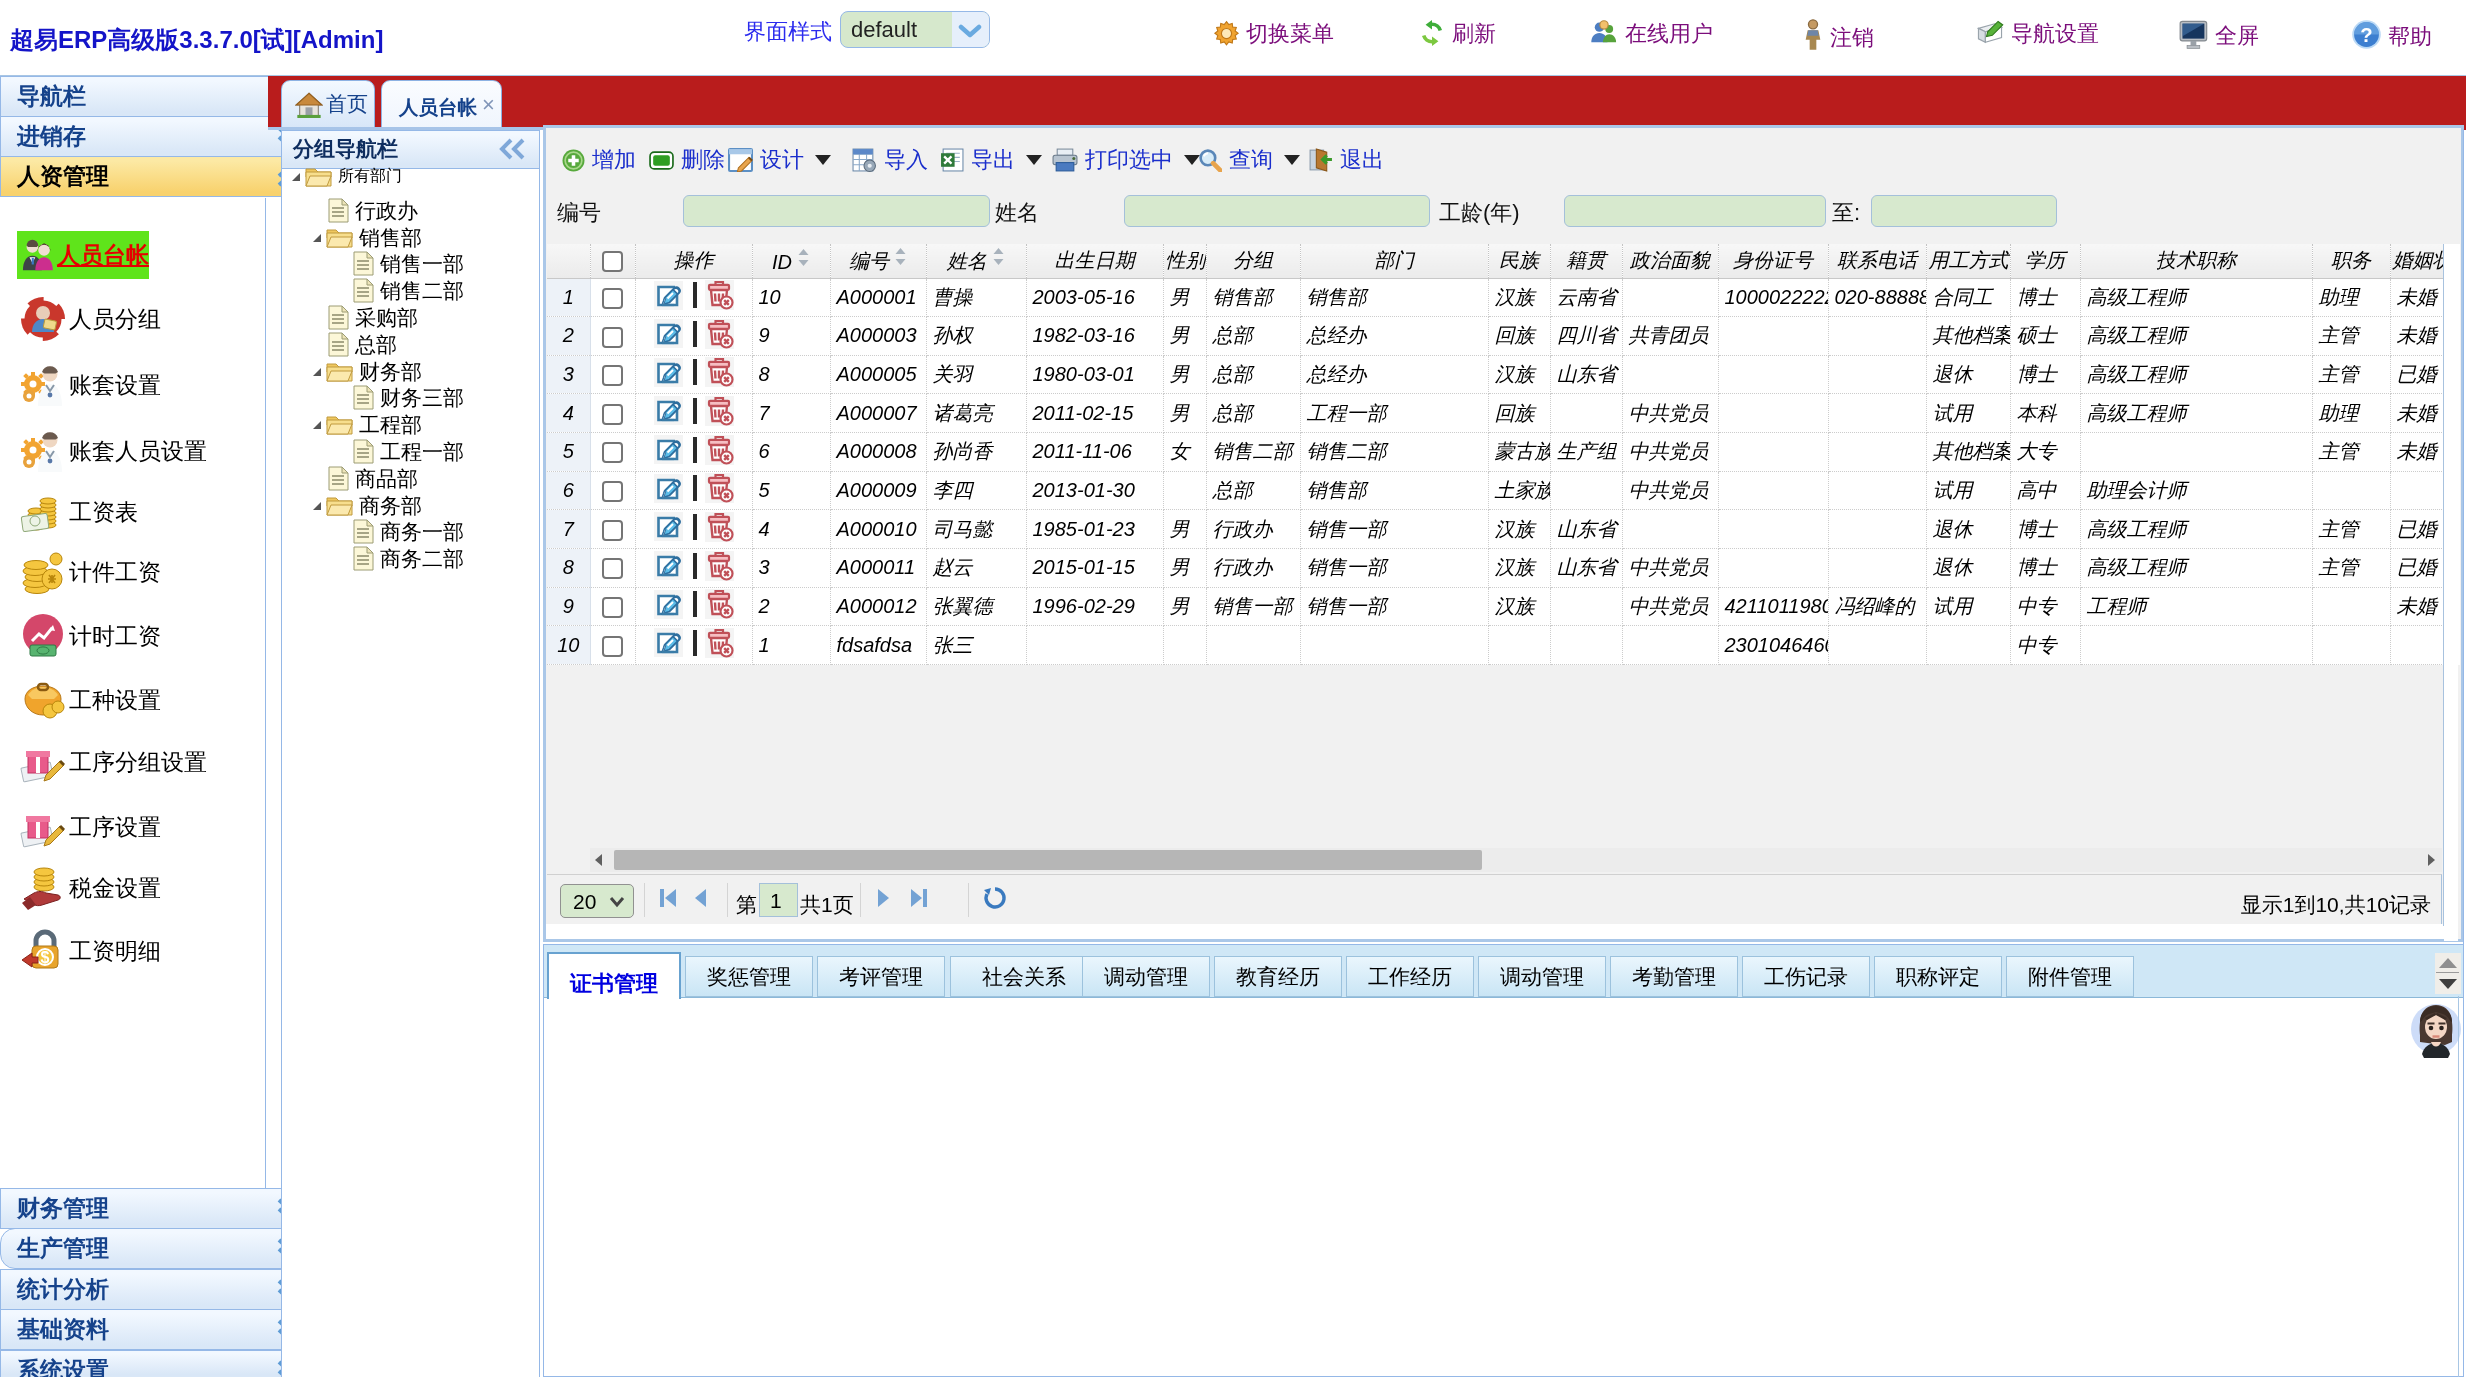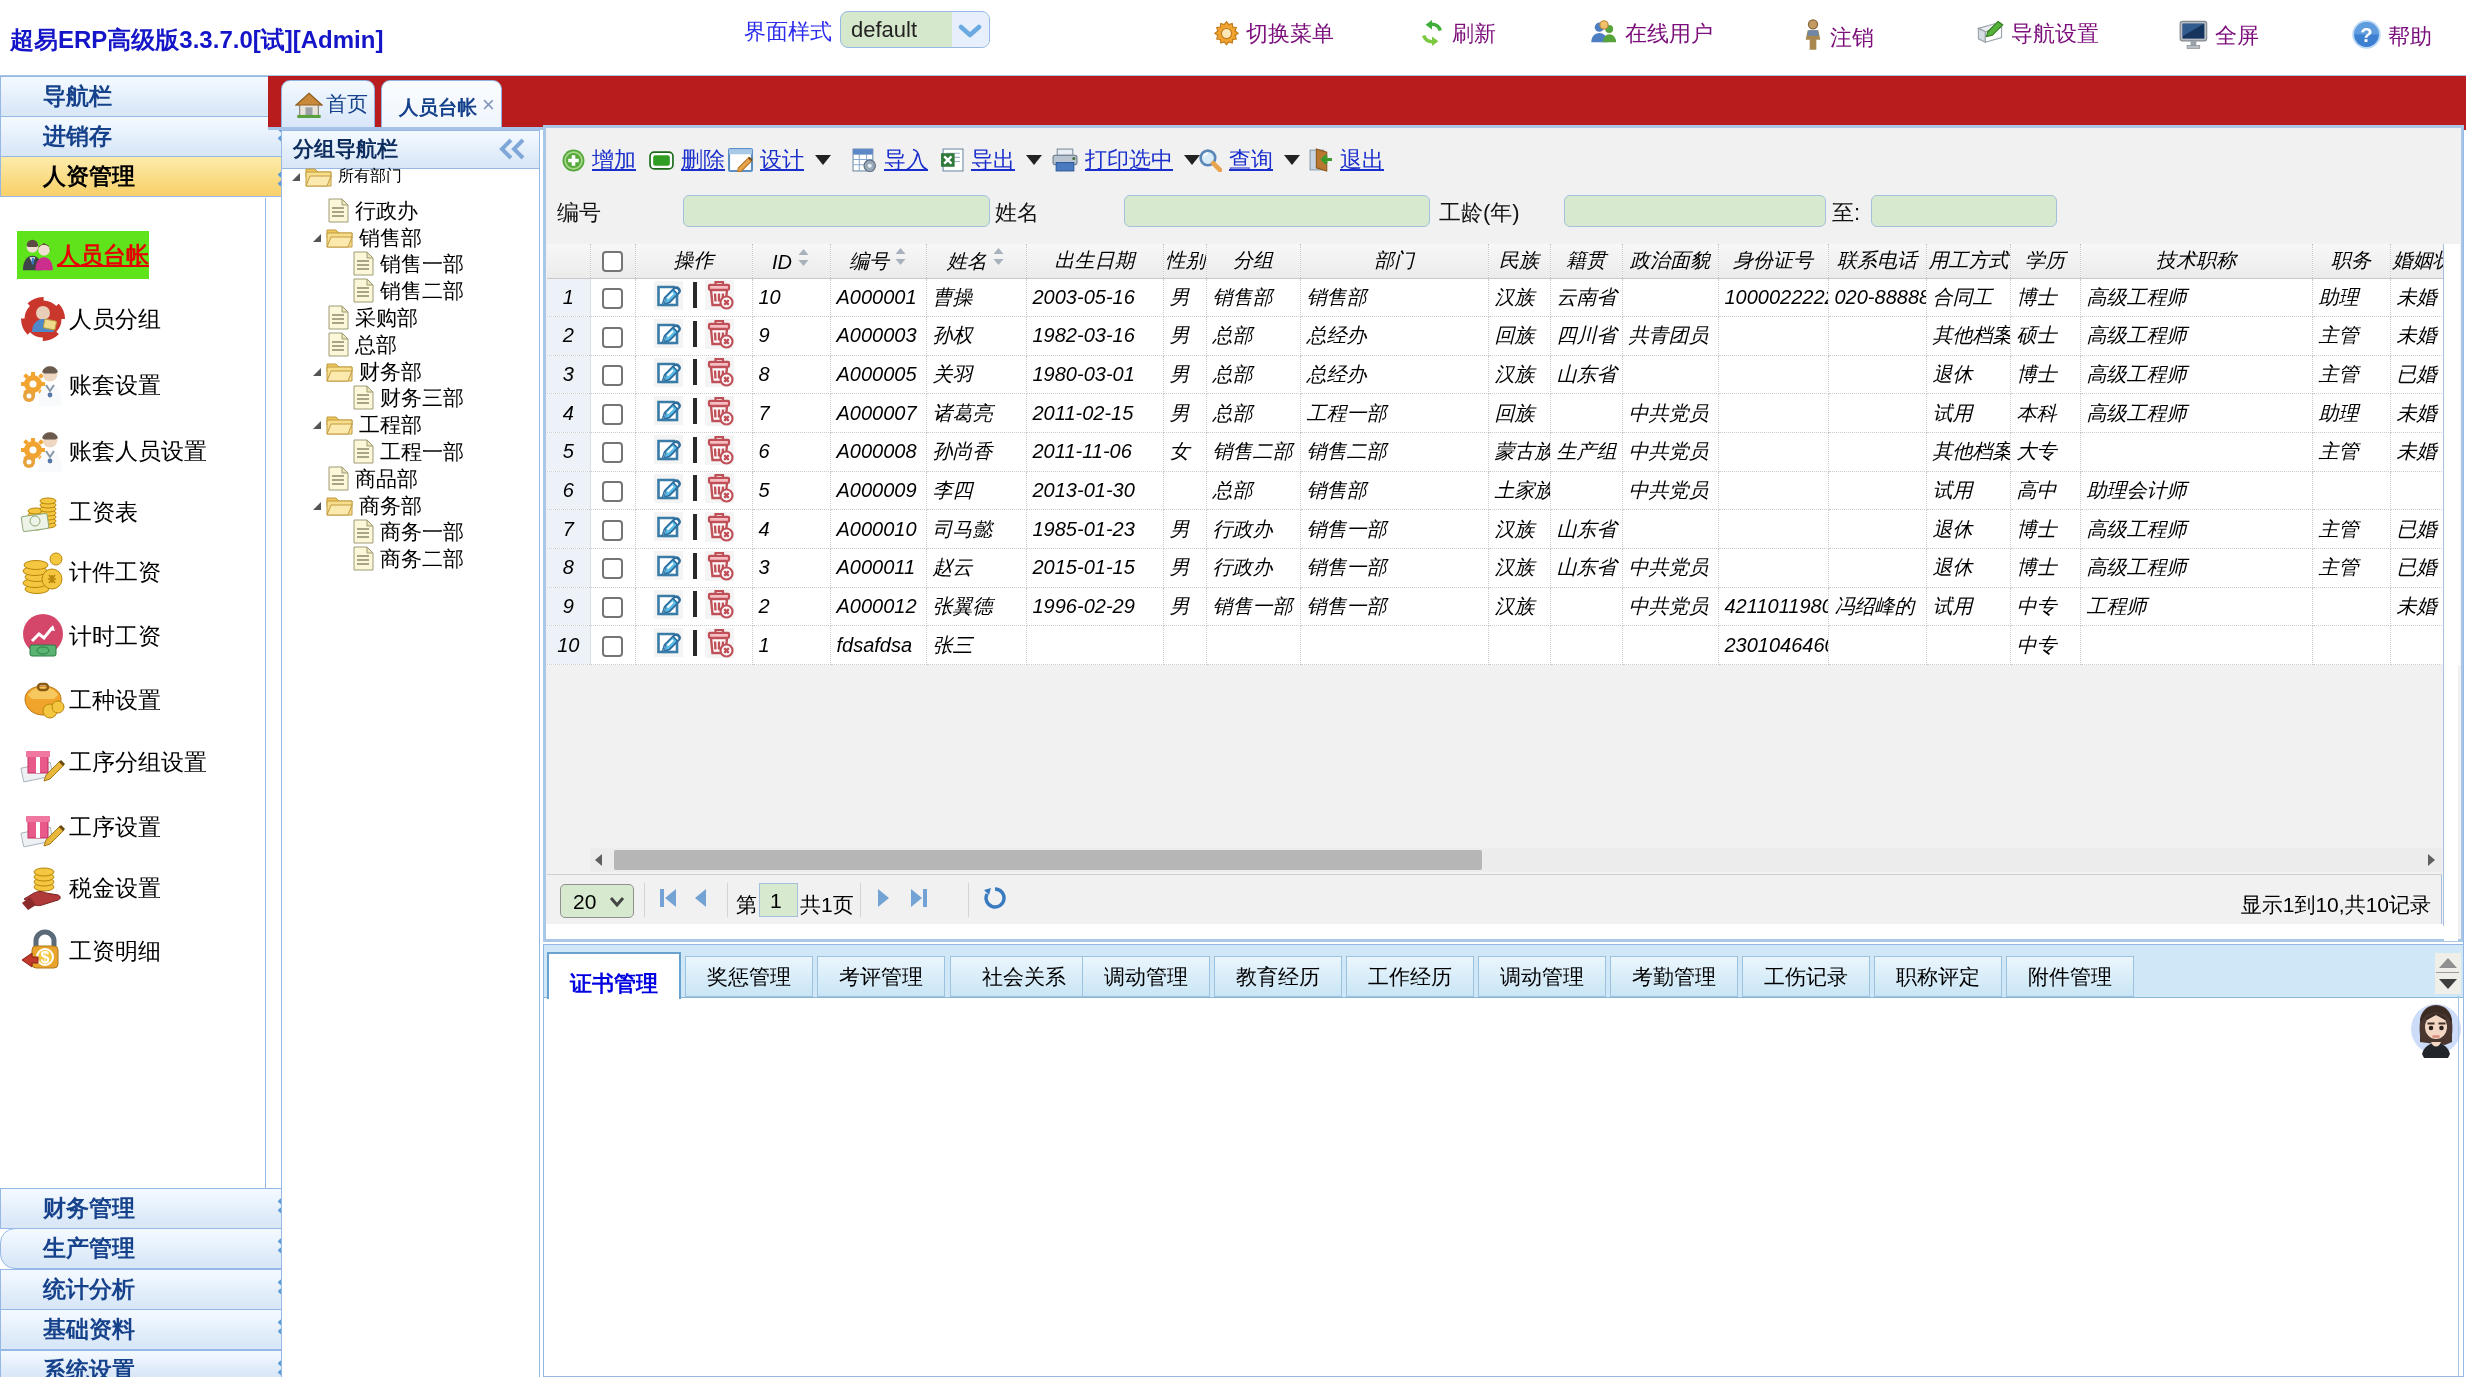--- a/index.html
+++ b/index.html
@@ -12,21 +12,21 @@
 #topline { left:0; top:75px; width:2466px; height:1px; background:#A8C6E4; }
 #title { left:10px; top:24px; font-size:24px; font-weight:bold; color:#1414c8; letter-spacing:0px; }
 #stylelbl { left:744px; top:17px; font-size:22px; color:#2B2BEE; }
 #combo { left:840px; top:11px; width:150px; height:37px; border:1px solid #95B8E7; border-radius:8px;
   background:#D6E8CC; overflow:hidden; }
 #combo .txt { position:absolute; left:10px; top:5px; font-size:22px; color:#222; }
 .tmenu { top:19px; font-size:22px; color:#7B0D7B; white-space:nowrap; }
 .tmenu svg, .tmenu span.ic { vertical-align:-6px; margin-right:6px; }
 
 .acc { left:0; width:319px; height:41px; background:linear-gradient(to bottom,#F2F8FF 10%,#D9E7F7 90%);
-  border:1px solid #95B8E7; color:#15428B; font-weight:bold; font-size:23px; line-height:38px; padding-left:42px; }
+  border:1px solid #95B8E7; color:#15428B; font-weight:bold; font-size:23px; line-height:38px; padding-left:16px; }
 .acc .ar { position:absolute; right:16px; top:8px; }
 #accsel { background:linear-gradient(to bottom,#FCE9A4 10%,#F8D26E 90%); color:#000; }
 #navitems { left:0; top:198px; width:266px; height:991px; background:#fff; border-right:1px solid #95B8E7; }
 .nitem { position:absolute; left:20px; height:48px; font-size:23px; color:#000; display:flex; align-items:center; white-space:nowrap; }
 .nitem .nic { width:46px; height:46px; margin-right:3px; flex:none; }
 #selitem { position:absolute; left:17px; top:33px; width:132px; height:48px; background:#5FE41B; display:flex; align-items:center; }
 #selitem .lbl { color:#E60000; font-weight:bold; font-size:23px; text-decoration:underline; white-space:nowrap; }
 
 #tabbar { left:268px; top:76px; width:2456px; height:54px; background:#b91c1c;text-align:center; }
 #tabline { left:268px; top:127px; width:2196px; height:3px; background:#A7C4E8; }
@@ -35,21 +35,21 @@
 #tab1 { left:13px; width:94px; background:linear-gradient(to bottom,#F3F9FF,#D7E6F8); }
 #tab2 { left:113px; width:121px; height:51px; background:linear-gradient(to bottom,#FAFCFF,#EFF5FD); font-weight:bold; font-size:19.5px; }
 
 #treep { left:281px; top:130px; width:259px; height:1247px; background:#fff; border:1px solid #95B8E7; border-bottom:none; }
 #treehd { position:absolute; left:0; top:0; width:257px; height:38px; line-height:36px; padding-left:11px;
   background:linear-gradient(to bottom,#F2F8FF 10%,#D9E7F7 90%); border-bottom:1px solid #95B8E7;
   color:#0E2D5F; font-weight:bold; font-size:21px; }
 .trow { position:absolute; height:27px; font-size:21px; color:#000; display:flex; align-items:center; white-space:nowrap; }
 
 #gridp { left:543px; top:125px; width:1921px; height:817px; border:3px solid #AAC7E8; background:#F1F1F1; }
-.tbtn { position:absolute; top:0px; height:44px; font-size:22px; color:#1A2ECC; white-space:nowrap; display:flex; align-items:center;text-decoration:underline; }
+.tbtn { position:absolute; top:0px; height:44px; font-size:22px; color:#1A2ECC; white-space:nowrap; display:flex; align-items:center; }
 .tbtn svg { margin-right:7px; }
 .caret { display:inline-block; width:0; height:0; border-left:8px solid transparent; border-right:8px solid transparent; border-top:10px solid #222; margin-left:11px; }
 .slbl { position:absolute; font-size:22px; color:#111; }
 .sinput { position:absolute; height:32px; background:#D7E9CE; border:1px solid #A4C0DA; border-radius:6px; }
 
 #dgrid { position:absolute; left:1px; top:116px; width:1913px; background:#fff;font-style:italic; }
 table.dg { border-collapse:collapse; table-layout:fixed; width:1896px; }
 table.dg td { border:1px dotted #ccc; border-top:none; border-left:none; font-size:20px; color:#000;
   padding:0 6px; overflow:hidden; white-space:nowrap; height:38.65px; background:#fff; }
 table.dg tr.hd td { background:linear-gradient(to bottom,#F7F7F7,#EBEBEB); border-bottom:1px solid #C8C8C8; border-right:1px dotted #C4C4C4;

